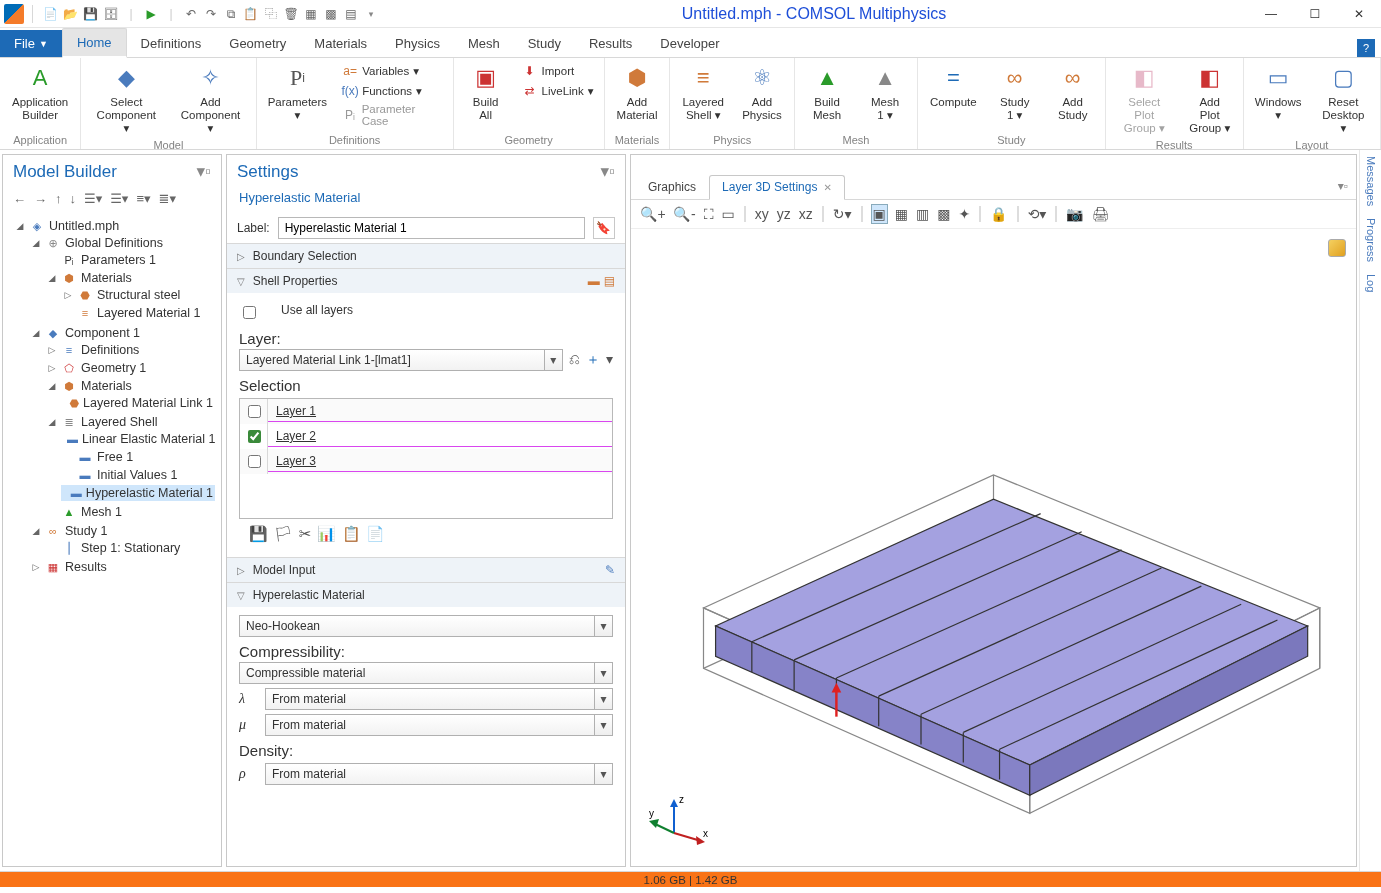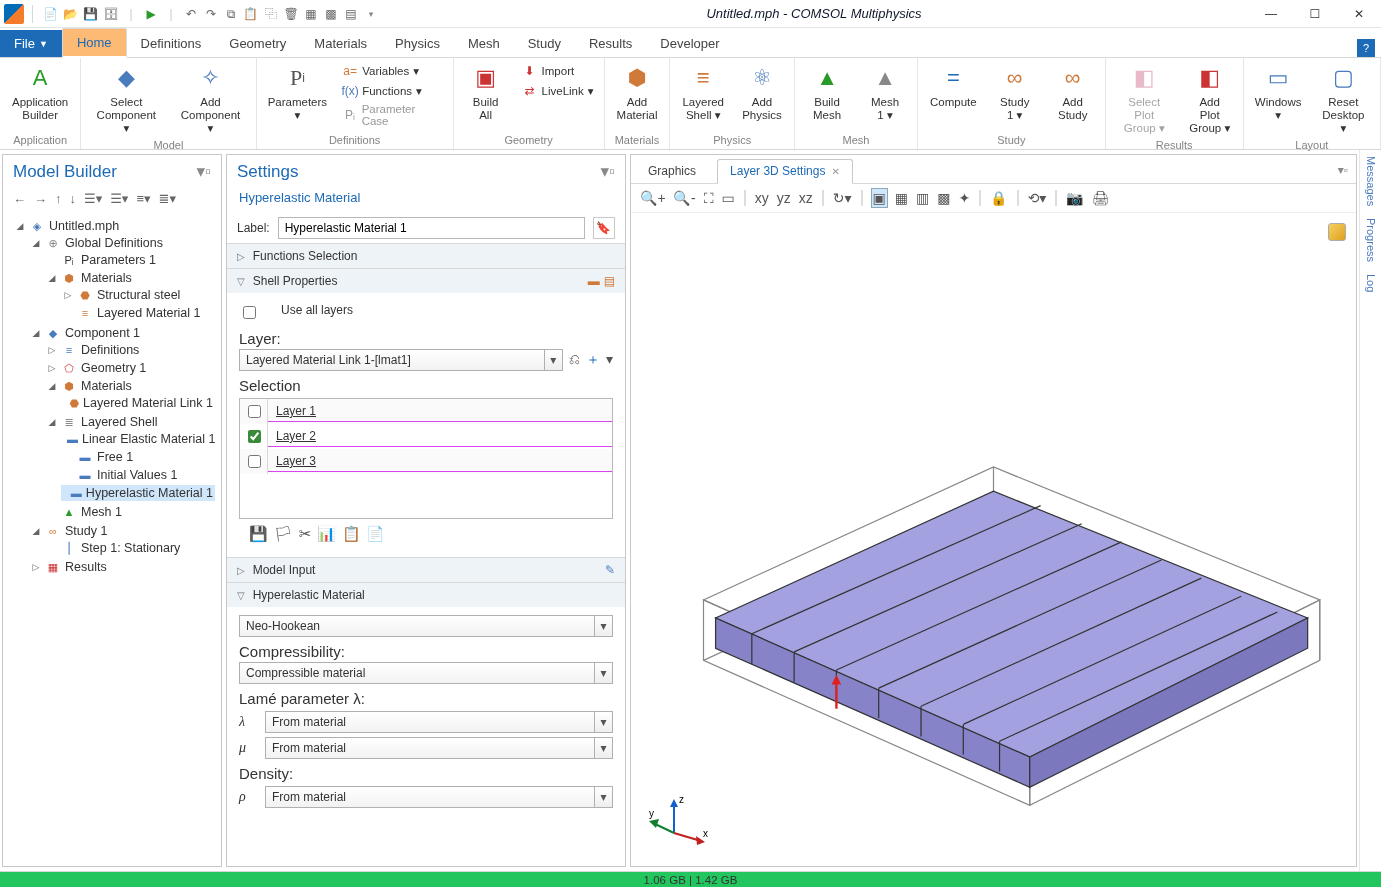--- a/index.html
+++ b/index.html
@@ -1,27 +1,27 @@
 <!DOCTYPE html>
 <html><head>
 <meta charset="utf-8">
 <style>
 * { box-sizing: border-box; font-family: "Segoe UI", Tahoma, sans-serif; }
 body { margin: 0; padding: 0; background: #fff; font-size: 12px; color: #333; overflow: hidden; width: 1381px; height: 893px; }
 .titlebar { height: 28px; background: #fff; display: flex; align-items: center; border-bottom: 1px solid #e6e6e6; }
 .titlebar .logo { width: 20px; height: 20px; margin: 0 4px; background: linear-gradient(135deg,#006bb6 50%,#f47b2a 50%); border-radius:2px;}
 .titlebar .qat { display:flex; gap:4px; margin-left:6px; align-items:center;}
 .titlebar .qat span { width:16px; height:16px; display:inline-flex; align-items:center; justify-content:center; color:#666; cursor:pointer;}
-.titlebar .title { flex:1; text-align:center; color:#0f172a; font-size:13px;font-style:italic;}
+.titlebar .title { flex:1; text-align:center; color:#1d4ed8; font-size:16px;}
 .titlebar .winbtns { display:flex; }
 .titlebar .winbtns div { width:44px; height:28px; display:flex; align-items:center; justify-content:center; color:#333; cursor:pointer;}
 .menubar { height:30px; display:flex; align-items:flex-end; border-bottom:1px solid #d8d8d8; background:#fff;}
 .menubar .filebtn { background:#1d6ab6; color:#fff; padding:6px 14px; font-size:13px; cursor:pointer; display:flex; align-items:center; gap:4px;}
 .menubar .tab { padding:6px 14px; font-size:13px; color:#444; cursor:pointer; }
-.menubar .tab.active { color:#1d6ab6; border:1px solid #d8d8d8; border-bottom:2px solid #fff; background:#fdba74; margin-bottom:-1px; border-top-left-radius:2px; border-top-right-radius:2px;}
+.menubar .tab.active { color:#1d6ab6; border:1px solid #d8d8d8; border-bottom:2px solid #fff; background:#e5e5e5; margin-bottom:-1px; border-top-left-radius:2px; border-top-right-radius:2px;}
 .menubar .help { margin-left:auto; width:18px; height:18px; background:#1d6ab6; color:#fff; display:flex; align-items:center; justify-content:center; font-size:11px; margin-right:6px; cursor:pointer;}
 .ribbon { height:92px; background:#fff; border-bottom:1px solid #d8d8d8; display:flex; }
 .rgroup { border-right:1px solid #e6e6e6; padding:2px 8px 0 8px; display:flex; flex-direction:column; }
 .rgroup .items { display:flex; gap:10px; flex:1; align-items:flex-start;}
 .rgroup .glabel { text-align:center; color:#838383; font-size:11px; padding:2px 0 3px;}
 .bigbtn { display:flex; flex-direction:column; align-items:center; cursor:pointer; padding:2px 4px; min-width:48px;}
 .bigbtn .ic { width:32px; height:32px; display:flex; align-items:center; justify-content:center; font-size:22px;}
 .bigbtn .lb { text-align:center; font-size:11.5px; line-height:13px; color:#333; margin-top:2px;}
 .bigbtn.disabled { opacity:0.45;}
 .smallcol { display:flex; flex-direction:column; gap:2px; padding-top:2px;}
@@ -64,30 +64,30 @@
 .listbox { border:1px solid #b8b8b8; margin-top:4px;}
 .listbox .lrow { display:flex; align-items:center;}
 .listbox .lrow .cb { width:28px; border-right:1px solid #d8d8d8; display:flex; align-items:center; justify-content:center; padding:3px 0;}
 .listbox .lrow .lv { flex:1; padding:3px 8px; border-bottom:1px solid #d946ef;text-decoration:underline;}
 .listbox .lrow:nth-child(odd){ background:#fafafa;}
 .listbox .spacer { height:44px;}
 .minibar { display:flex; gap:6px; padding:6px 10px; color:#555;}
 .minibar span { cursor:pointer; font-size:15px;}
 .paramrow { display:flex; align-items:center; gap:8px; margin:4px 0;}
 .paramrow .sym { width:18px; font-style:italic; font-family:'Times New Roman',serif; font-size:14px;}
-.gtabs { display:flex; border-bottom:1px solid #d8d8d8; padding:4px 4px 0 4px; gap:8px;}
+.gtabs { display:flex; border-bottom:1px solid #d8d8d8; padding:4px 4px 0 4px; gap:0;margin-top:16px;}
 .gtab { padding:4px 12px; border:1px solid transparent; font-size:12px; color:#444; cursor:pointer; border-top-left-radius:3px; border-top-right-radius:3px;}
 .gtab.active { background:#fff; border:1px solid #c8c8c8; border-bottom:1px solid #fff; margin-bottom:-1px; color:#1d6ab6;}
 .gtab .x { color:#999; margin-left:6px; font-size:10px;}
 .gtoolbar { padding:4px 8px; display:flex; gap:6px; align-items:center; color:#555; border-bottom:1px solid #eee;}
 .gtoolbar span { cursor:pointer; font-size:14px; padding:1px;}
 .gtoolbar .sep { width:1px; height:16px; background:#ddd; margin:0 2px;}
 .canvas { flex:1; position:relative; background:#fff;}
 .triad { position:absolute; left:18px; bottom:18px; font-size:11px; color:#333;}
-.statusbar { height:16px; background:#22c55e; border-top:1px solid #d8d8d8; display:flex; align-items:center; justify-content:center; font-size:11.5px; color:#333;}
+.statusbar { height:16px; background:#f97316; border-top:1px solid #d8d8d8; display:flex; align-items:center; justify-content:center; font-size:11.5px; color:#333;}
 input[type=checkbox]{ accent-color:#3a8a3a;}
 svg { display:block; }
 </style>
 </head>
 <body>
 
 <div class="titlebar">
   <div class="logo"></div>
   <div style="width:1px;height:18px;background:#d8d8d8;margin:0 4px;"></div>
   <div class="qat">
@@ -482,21 +482,21 @@
     <div class="subhead">Hyperelastic Material</div>
     <div class="labelrow">
       <span>Label:</span>
       <input type="text" value="Hyperelastic Material 1" style="">
       <div class="edit">🔖</div>
     </div>
 
     <div class="section">
         <div class="sechdr">
           <span class="chev">▷</span>
-          <span>Functions Selection</span>
+          <span>Boundary Selection</span>
         </div>
       </div>
 
     <div class="section">
       <div class="sechdr">
           <span class="chev">▽</span>
           <span>Shell Properties</span>
         <div class="extra">
             <span>▬</span>
             <span>▤</span>
@@ -570,21 +570,20 @@
       <div class="secbody">
         <div class="dropdown">
             <div class="sel">Neo-Hookean</div>
             <div class="car">▾</div>
           </div>
         <div class="field">Compressibility:</div>
         <div class="dropdown">
             <div class="sel">Compressible material</div>
             <div class="car">▾</div>
           </div>
-        <div class="field">Lamé parameter λ:</div>
         <div class="paramrow">
             <span class="sym">λ</span>
             <div class="dropdown" style="flex:1">
               <div class="sel">From material</div>
               <div class="car">▾</div>
             </div>
           </div>
         <div class="paramrow">
             <span class="sym">μ</span>
             <div class="dropdown" style="flex:1">

